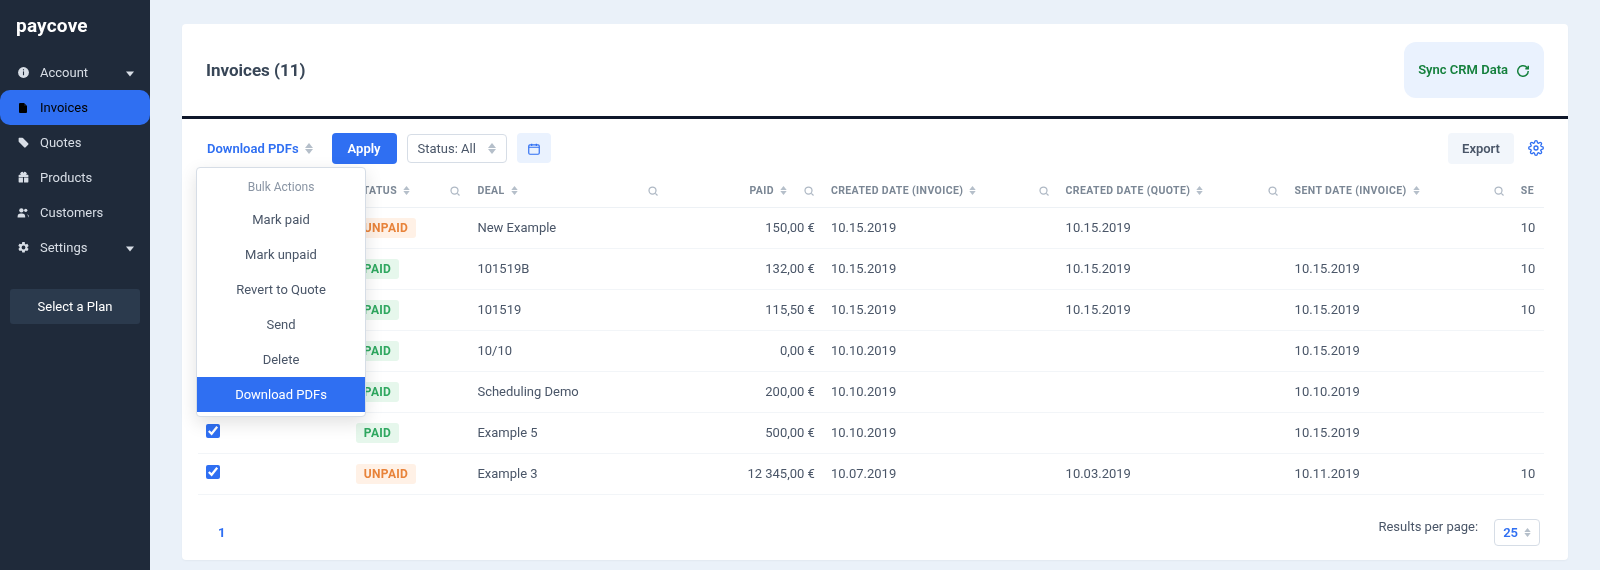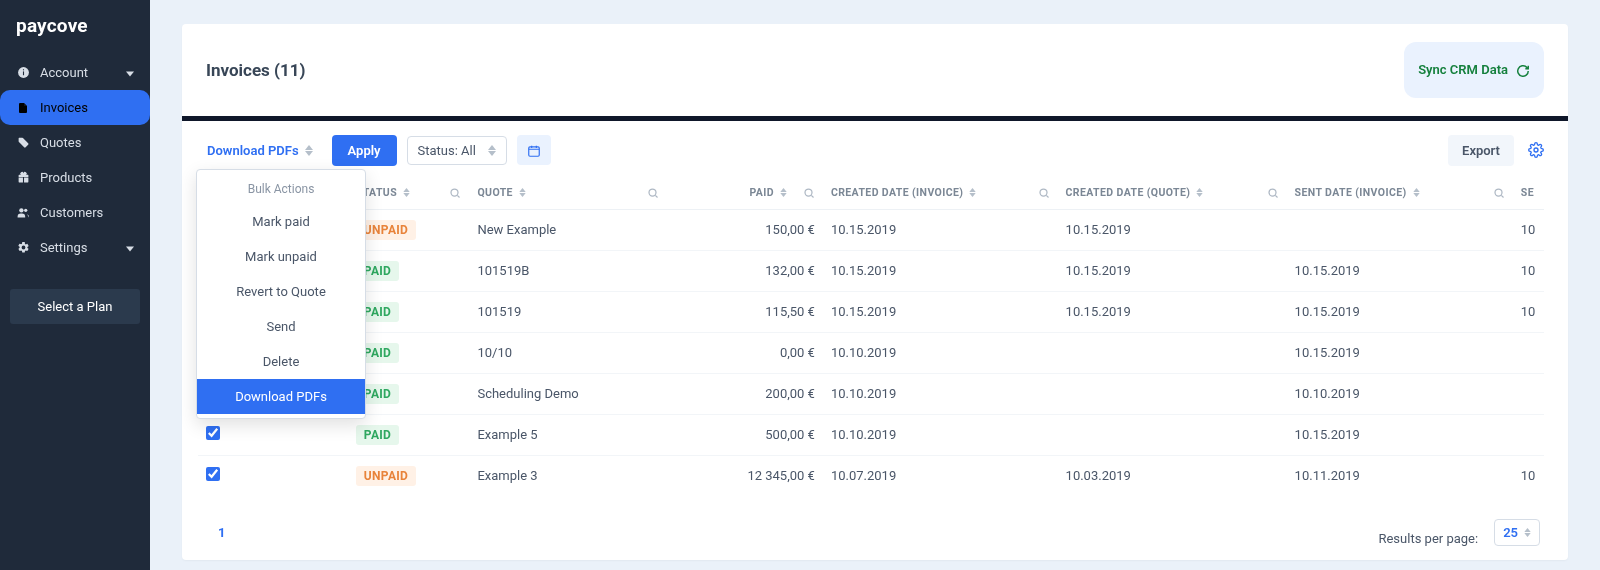--- a/index.html
+++ b/index.html
@@ -13,21 +13,21 @@
   .nav-item { display: flex; align-items: center; gap: 10px; padding: 10px 16px; cursor: pointer; color: #d8dee6; font-size: 13px; }
   .nav-item .ico { width: 14px; height: 14px; display: inline-flex; align-items: center; justify-content: center; }
   .nav-item .caret { margin-left: auto; }
   .nav-item.active { background: #2f6ff2; color: #000000; border-radius: 10px; }
   .cta { margin: 24px 10px 16px; background: #2b3a4d; color: #fff; text-align: center; padding: 10px 8px; border-radius: 3px; cursor: pointer; font-size: 13px; }
 
   
   .main { flex: 1; padding: 24px 32px 10px 32px; overflow: hidden; }
   .panel { background: #fff; border-radius: 4px; box-shadow: 0 1px 2px rgba(0,0,0,0.04); display: flex; flex-direction: column; height: 100%; }
 
-  .panel-head { display: flex; justify-content: space-between; align-items: center; padding: 18px 24px; border-bottom: 5px solid #0f172a; }
+  .panel-head { display: flex; justify-content: space-between; align-items: center; padding: 18px 24px; border-bottom: 3px solid #0f172a; }
   .panel-title { font-size: 17px; font-weight: 700; color: #384657; }
   .sync-btn { display: inline-flex; align-items: center; gap: 8px; background: #eaf2fe; color: #15803d; border-radius: 12px; padding: 20px 14px; font-weight: 600; font-size: 13px; cursor: pointer; }
 
   .toolbar { display: flex; align-items: center; gap: 10px; padding: 14px 24px 10px 16px; position: relative; }
   .dd-btn { display: inline-flex; align-items: center; gap: 6px; color: #2f6ff2; font-weight: 600; padding: 6px 8px; cursor: pointer; border: 1px solid transparent; border-radius: 4px; }
   .btn-primary { background: #2f6ff2; color: #fff; border-radius: 4px; padding: 8px 16px; font-weight: 600; cursor: pointer; }
   .filter-chip { display: inline-flex; align-items: center; gap: 12px; border: 1px solid #d6dde6; border-radius: 4px; padding: 6px 10px; color: #4a5668; cursor: pointer; min-width: 90px; }
   .filter-chip .sort-ico { margin-left: auto; }
   .icon-btn { background: #eaf2fe; color: #2f6ff2; border-radius: 4px; padding: 7px 10px; cursor: pointer; display: inline-flex; align-items: center; }
   .toolbar-right { margin-left: auto; display: flex; align-items: center; gap: 14px; }
@@ -55,21 +55,21 @@
   .badge.PAID { background: #e6f7ec; color: #2fa860; }
 
   .chk { width: 14px; height: 14px; accent-color: #2f6ff2; }
 
   .sort-ico { display: inline-flex; flex-direction: column; line-height: 0; gap: 1px; color: #b5bfca; }
   .sort-ico svg { display: block; }
   .mag { color: #aeb8c4; }
 
   .footer { display: flex; justify-content: space-between; align-items: center; padding: 24px 28px 14px; color: #4a5668; }
   .page-num { font-weight: 700; color: #2f6ff2; padding-left: 8px; }
-  .rpp { display: flex; align-items: flex-end; gap: 16px; }
+  .rpp { display: flex; align-items: flex-start; gap: 16px; }
   .rpp-sel { display: inline-flex; align-items: center; gap: 6px; border: 1px solid #d6dde6; border-radius: 4px; padding: 5px 8px; color: #2f6ff2; font-weight: 600; cursor: pointer; } 
 
   svg { display: inline-block; vertical-align: middle; }
 </style>
 </head>
 <body>
 
 <aside class="sidebar">
   <div class="brand">paycove</div>
   <nav class="nav" id="nav">
@@ -234,21 +234,21 @@
                     </svg>
                   </span>
                   <span class="mag" style="margin-left:auto"><svg width="12" height="12" viewBox="0 0 24 24" fill="none" stroke="currentColor" stroke-width="2.5">
                       <circle cx="11" cy="11" r="7"></circle>
                       <path d="M21 21l-4.3-4.3"></path>
                     </svg></span>
                 </div>
               </th>
             <th>
                 <div class="th-inner">
-                  <span>QUOTE</span>
+                  <span>DEAL</span>
                   <span class="sort-ico">
                     <svg width="7" height="4" viewBox="0 0 8 5">
                       <path d="M4 0L8 5H0z" fill="currentColor"></path>
                     </svg>
                     <svg width="7" height="4" viewBox="0 0 8 5">
                       <path d="M4 5L0 0h8z" fill="currentColor"></path>
                     </svg>
                   </span>
                   <span class="mag" style="margin-left:auto"><svg width="12" height="12" viewBox="0 0 24 24" fill="none" stroke="currentColor" stroke-width="2.5">
                       <circle cx="11" cy="11" r="7"></circle>

